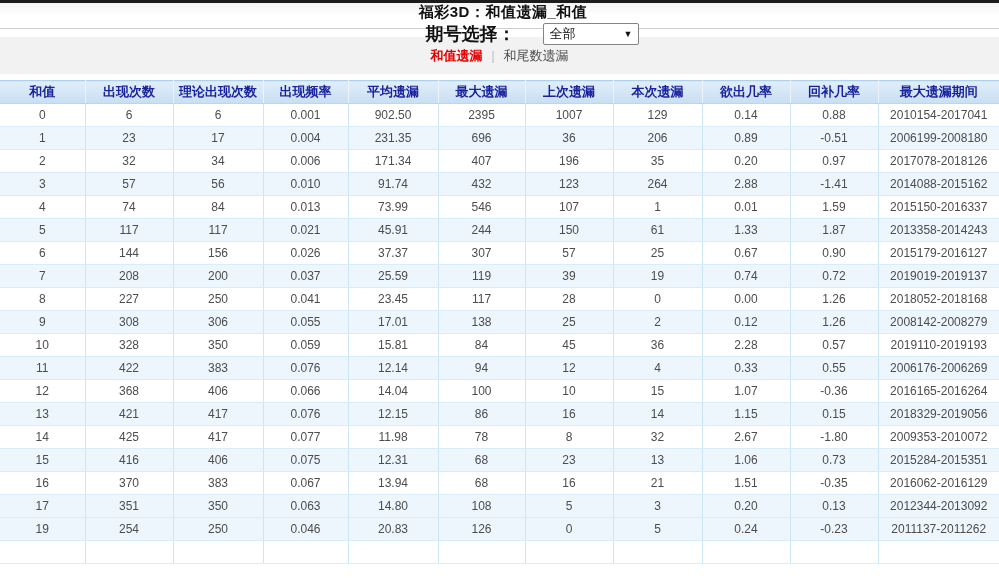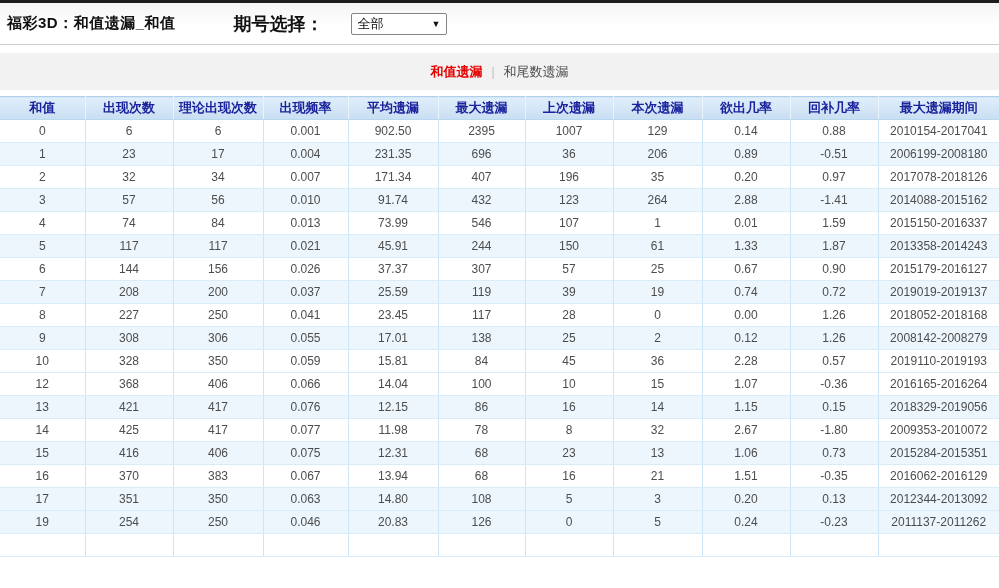--- a/index.html
+++ b/index.html
@@ -1,20 +1,20 @@
 <!DOCTYPE html>
 <html><head>
 <meta charset="utf-8">
 <style>
   * { margin:0; padding:0; box-sizing:border-box; }
   html,body { width:999px; height:588px; overflow:hidden; background:#fff;
               font-family:"Liberation Sans","DejaVu Sans",sans-serif; }
   .topbar { height:3px; background:#1c1c1c; }
-  .header { height:42px; display:flex; align-items:center; padding-left:7px;
-            background:linear-gradient(#f4f4f4,#ffffff 55%); border-bottom:1px solid #cccccc; }
+  .header { height:26px; display:flex; align-items:center; padding-left:7px;
+            background:linear-gradient(#f4f4f4,#ffffff 55%); border-bottom:1px solid #cccccc;flex-direction:column; }
   .title  { font-size:15px; font-weight:bold; color:#111111; letter-spacing:0.5px; }
   .period { display:flex; align-items:center; margin-left:58px; }
   .period-label { font-size:18px; font-weight:bold; color:#111111; margin-right:6px; }
   .select { width:96px; height:22px; border:1px solid #848484; border-radius:2px; background:#ffffff;
             display:flex; align-items:center; justify-content:space-between;
             padding:0 5px 0 6px; font-size:13px; color:#111; cursor:default;margin-left:21px; }
   .select .arrow { font-size:9px; color:#111; }
   .tabbar { height:37px; margin-top:8px; background:#f2f2f2;
             display:flex; align-items:center; justify-content:center; font-size:13px; }
   .tab-active   { color:#e60000; font-weight:bold; }
@@ -108,21 +108,21 @@
           <td>36</td>
           <td>206</td>
           <td>0.89</td>
           <td>-0.51</td>
           <td>2006199-2008180</td>
         </tr>
         <tr>
           <td>2</td>
           <td>32</td>
           <td>34</td>
-          <td>0.007</td>
+          <td>0.006</td>
           <td>171.34</td>
           <td>407</td>
           <td>196</td>
           <td>35</td>
           <td>0.20</td>
           <td>0.97</td>
           <td>2017078-2018126</td>
         </tr>
         <tr class="alt">
           <td>3</td>
@@ -221,20 +221,33 @@
           <td>350</td>
           <td>0.059</td>
           <td>15.81</td>
           <td>84</td>
           <td>45</td>
           <td>36</td>
           <td>2.28</td>
           <td>0.57</td>
           <td>2019110-2019193</td>
         </tr>
+        <tr class="alt">
+          <td>11</td>
+          <td>422</td>
+          <td>383</td>
+          <td>0.076</td>
+          <td>12.14</td>
+          <td>94</td>
+          <td>12</td>
+          <td>4</td>
+          <td>0.33</td>
+          <td>0.55</td>
+          <td>2006176-2006269</td>
+        </tr>
         <tr>
           <td>12</td>
           <td>368</td>
           <td>406</td>
           <td>0.066</td>
           <td>14.04</td>
           <td>100</td>
           <td>10</td>
           <td>15</td>
           <td>1.07</td>

